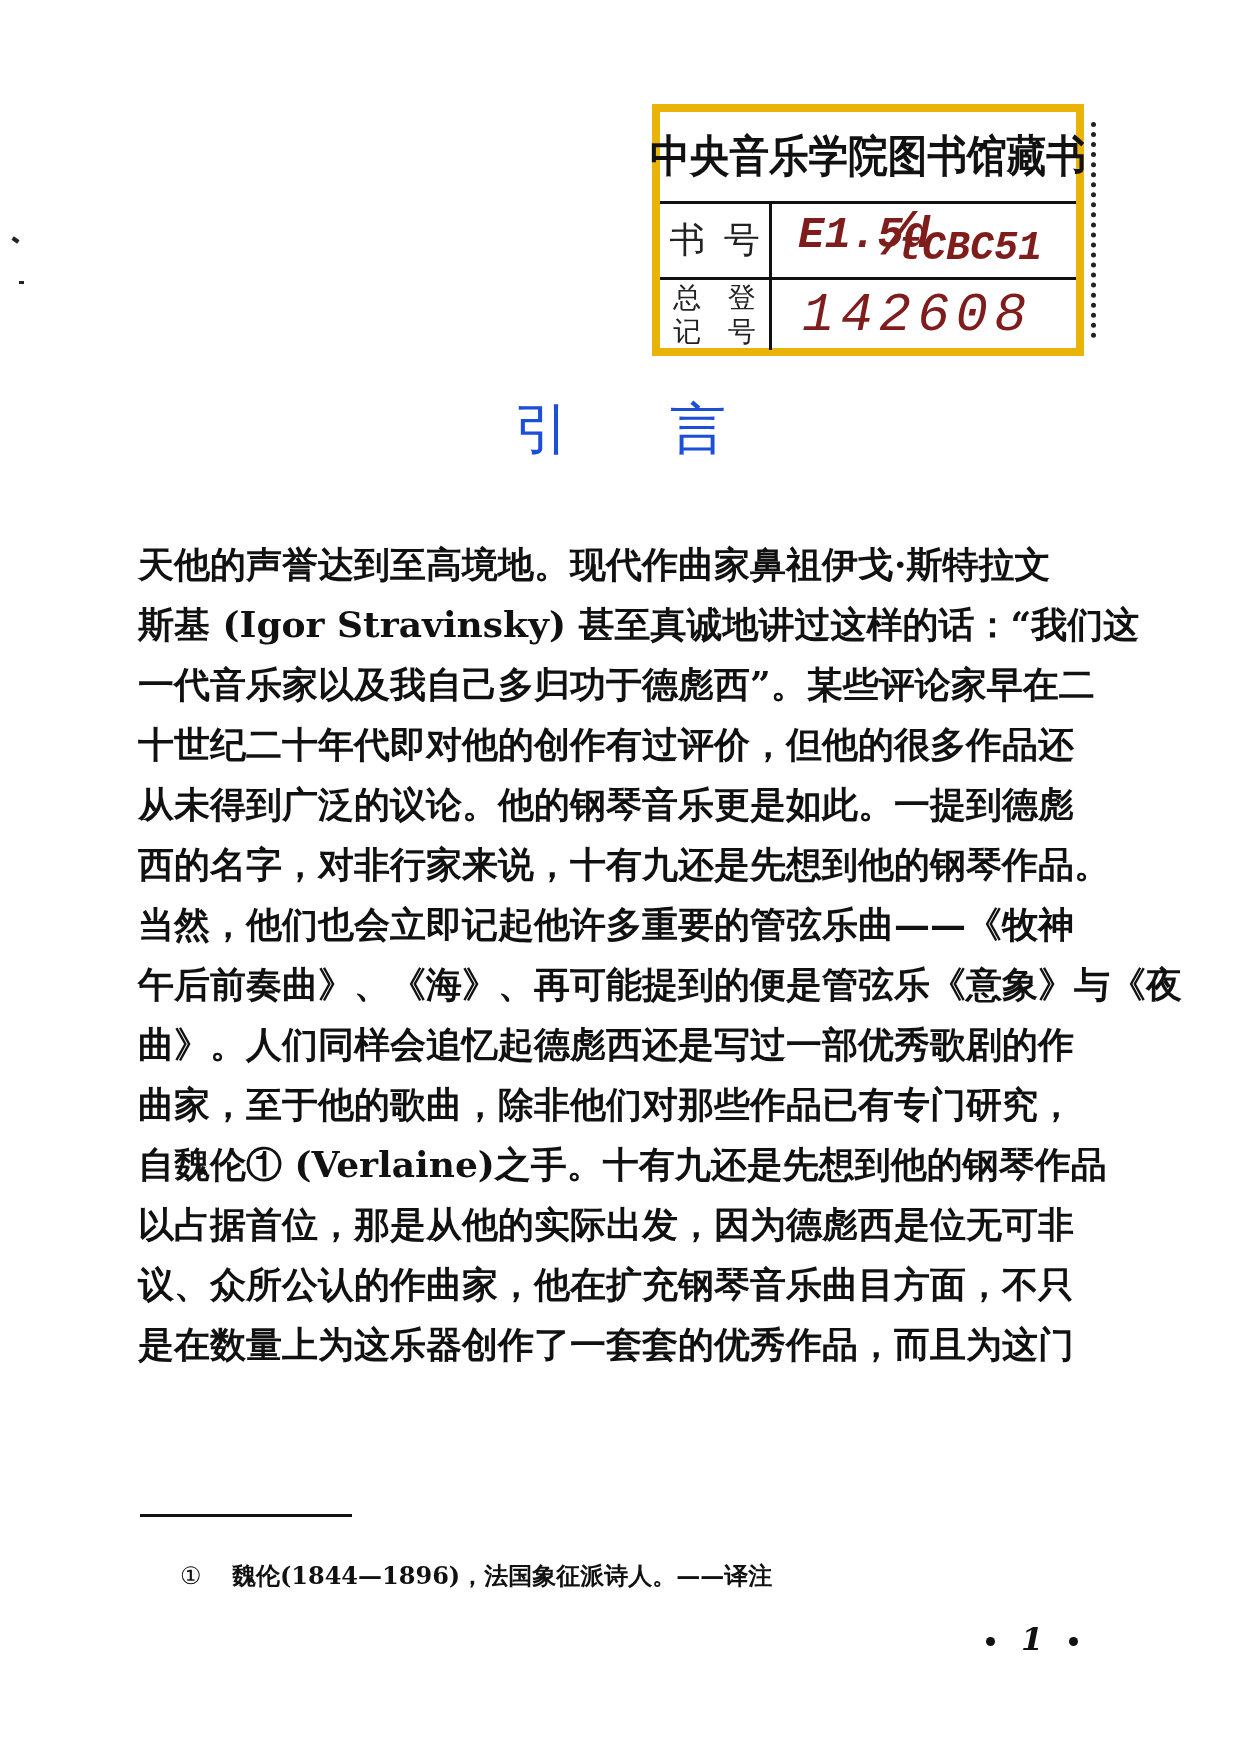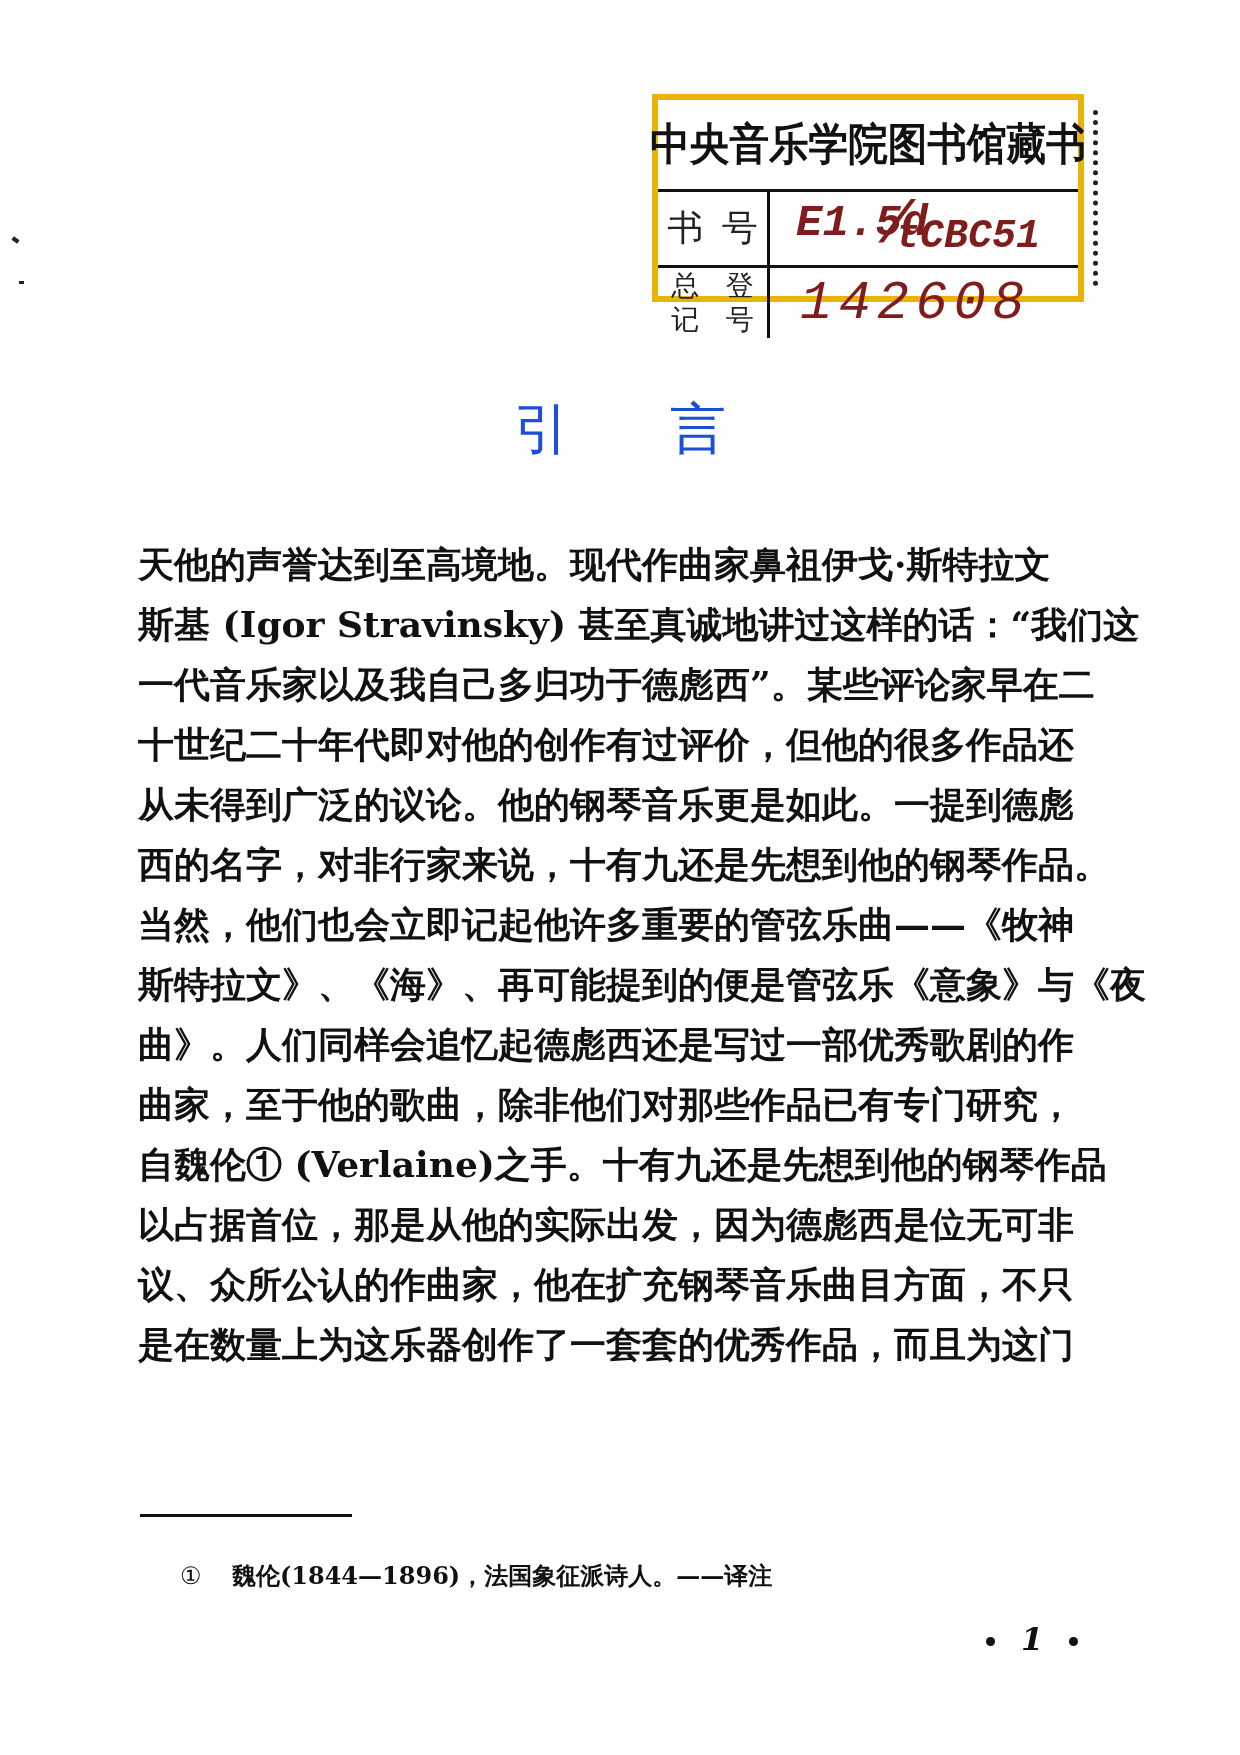--- a/index.html
+++ b/index.html
@@ -11,24 +11,24 @@
       width: 1240px;
       height: 1755px;
       position: relative;
       overflow: hidden;
       font-family: "DejaVu Serif", "Liberation Serif", serif;
       color: #111111;
     }
     .stamp {
       position: absolute;
       left: 652px;
-      top: 94px;
+      top: 104px;
       width: 432px;
-      height: 208px;
-      border: 6px solid #eab308;
+      height: 252px;
+      border: 8px solid #eab308;
       box-sizing: border-box;
     }
     .stamp-row {
       position: absolute;
       left: 0;
       right: 0;
       box-sizing: border-box;
     }
     .stamp-title-row {
       top: 0;
@@ -236,21 +236,21 @@
 <div class="title">引言</div>
 
 <div class="body-text">
   <span class="body-line">天他的声誉达到至高境地。现代作曲家鼻祖伊戈·斯特拉文</span>
   <span class="body-line">斯基 (Igor Stravinsky) 甚至真诚地讲过这样的话：“我们这</span>
   <span class="body-line">一代音乐家以及我自己多归功于德彪西”。某些评论家早在二</span>
   <span class="body-line">十世纪二十年代即对他的创作有过评价，但他的很多作品还</span>
   <span class="body-line">从未得到广泛的议论。他的钢琴音乐更是如此。一提到德彪</span>
   <span class="body-line">西的名字，对非行家来说，十有九还是先想到他的钢琴作品。</span>
   <span class="body-line">当然，他们也会立即记起他许多重要的管弦乐曲——《牧神</span>
-  <span class="body-line">斯特拉文》、《海》、再可能提到的便是管弦乐《意象》与《夜</span>
+  <span class="body-line">午后前奏曲》、《海》、再可能提到的便是管弦乐《意象》与《夜</span>
   <span class="body-line">曲》。人们同样会追忆起德彪西还是写过一部优秀歌剧的作</span>
   <span class="body-line">曲家，至于他的歌曲，除非他们对那些作品已有专门研究，</span>
   <span class="body-line">自魏伦① (Verlaine)之手。十有九还是先想到他的钢琴作品</span>
   <span class="body-line">以占据首位，那是从他的实际出发，因为德彪西是位无可非</span>
   <span class="body-line">议、众所公认的作曲家，他在扩充钢琴音乐曲目方面，不只</span>
   <span class="body-line">是在数量上为这乐器创作了一套套的优秀作品，而且为这门</span>
 </div>
 
 <div class="footnote-rule"></div>
 <div class="footnote">

